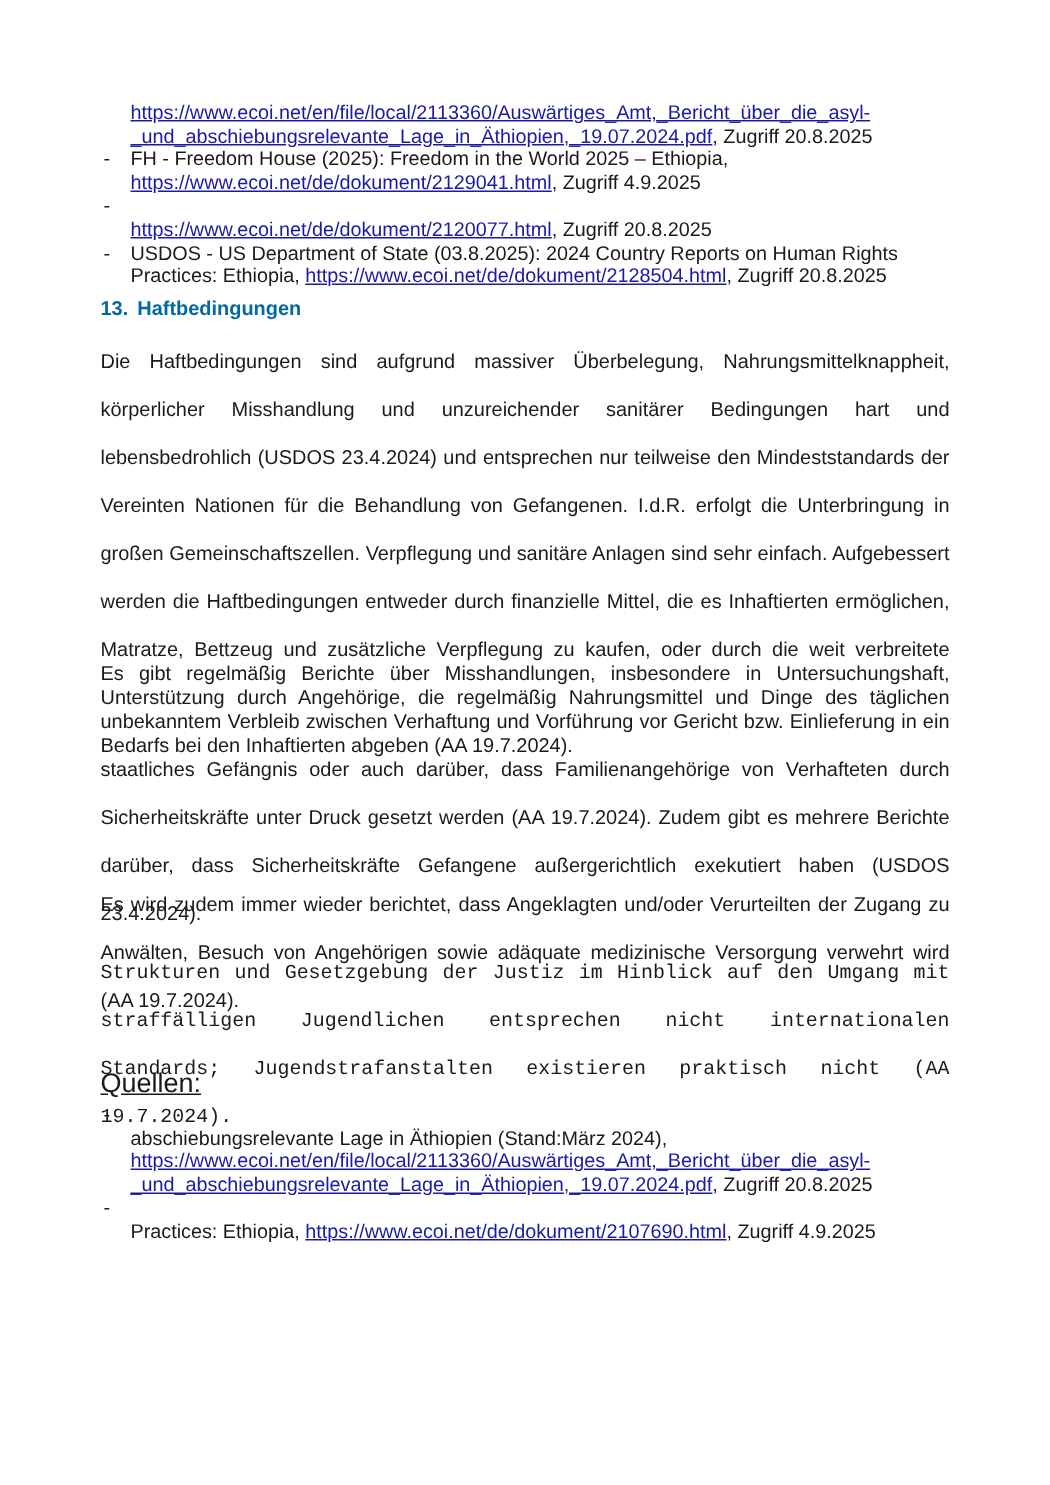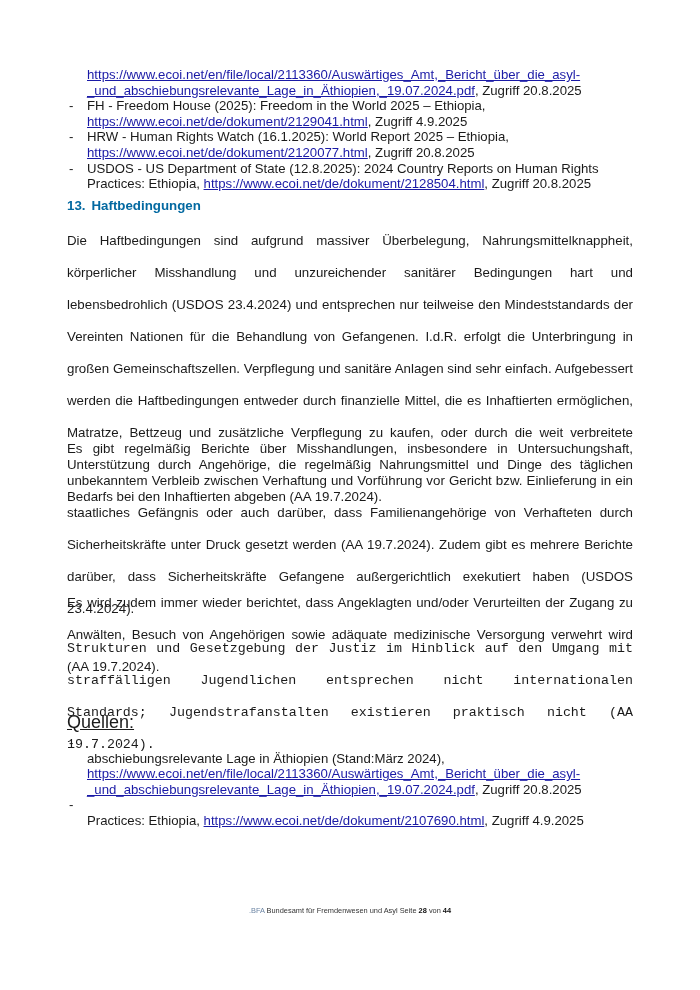--- a/index.html
+++ b/index.html
@@ -29,25 +29,25 @@
     <div class="cont">
       <a>https://www.ecoi.net/en/file/local/2113360/Auswärtiges_Amt,_Bericht_über_die_asyl-</a><br>
       <a>_und_abschiebungsrelevante_Lage_in_Äthiopien,_19.07.2024.pdf</a><span>, Zugriff 20.8.2025</span>
     </div>
     <ul>
       <li><span class="dash">-</span>
         <span>FH - Freedom House (2025): Freedom in the World 2025 – Ethiopia,</span><br>
         <a>https://www.ecoi.net/de/dokument/2129041.html</a><span>, Zugriff 4.9.2025</span>
       </li>
       <li><span class="dash">-</span>
-        <span>HRW - Human Rights Watch (16.1.2025): World Report 2025 – Ethiopia,</span><br>
+        <br>
         <a>https://www.ecoi.net/de/dokument/2120077.html</a><span>, Zugriff 20.8.2025</span>
       </li>
       <li><span class="dash">-</span>
-        <span>USDOS - US Department of State (12.8.2025): 2024 Country Reports on Human Rights</span><br>
+        <span>USDOS - US Department of State (03.8.2025): 2024 Country Reports on Human Rights</span><br>
         <span>Practices: Ethiopia, </span><a>https://www.ecoi.net/de/dokument/2128504.html</a><span>, Zugriff 20.8.2025</span>
       </li>
     </ul>
   </div>
 
   <div class="heading">
     <span class="num">13.</span><span>Haftbedingungen</span>
   </div>
 
   <p class="para" style="top:213px; margin:0; padding-top:12px;">Die Haftbedingungen sind aufgrund massiver Überbelegung, Nahrungsmittelknappheit, körperlicher Misshandlung und unzureichender sanitärer Bedingungen hart und lebensbedrohlich (USDOS 23.4.2024) und entsprechen nur teilweise den Mindeststandards der Vereinten Nationen für die Behandlung von Gefangenen. I.d.R. erfolgt die Unterbringung in großen Gemeinschaftszellen. Verpflegung und sanitäre Anlagen sind sehr einfach. Aufgebessert werden die Haftbedingungen entweder durch finanzielle Mittel, die es Inhaftierten ermöglichen, Matratze, Bettzeug und zusätzliche Verpflegung zu kaufen, oder durch die weit verbreitete Unterstützung durch Angehörige, die regelmäßig Nahrungsmittel und Dinge des täglichen Bedarfs bei den Inhaftierten abgeben (AA 19.7.2024).</p>
@@ -65,16 +65,13 @@
         <a>https://www.ecoi.net/en/file/local/2113360/Auswärtiges_Amt,_Bericht_über_die_asyl-</a><br>
         <a>_und_abschiebungsrelevante_Lage_in_Äthiopien,_19.07.2024.pdf</a><span>, Zugriff 20.8.2025</span>
       </li>
       <li><span class="dash">-</span>
         <br>
         <span>Practices: Ethiopia, </span><a>https://www.ecoi.net/de/dokument/2107690.html</a><span>, Zugriff 4.9.2025</span>
       </li>
     </ul>
   </div>
 
-  <div class="footer">
-    <span class="bfa">.BFA</span><span> Bundesamt für Fremdenwesen und Asyl Seite </span><b>28</b><span> von </span><b>44</b>
-  </div>
 </div>
 
 </body></html>

